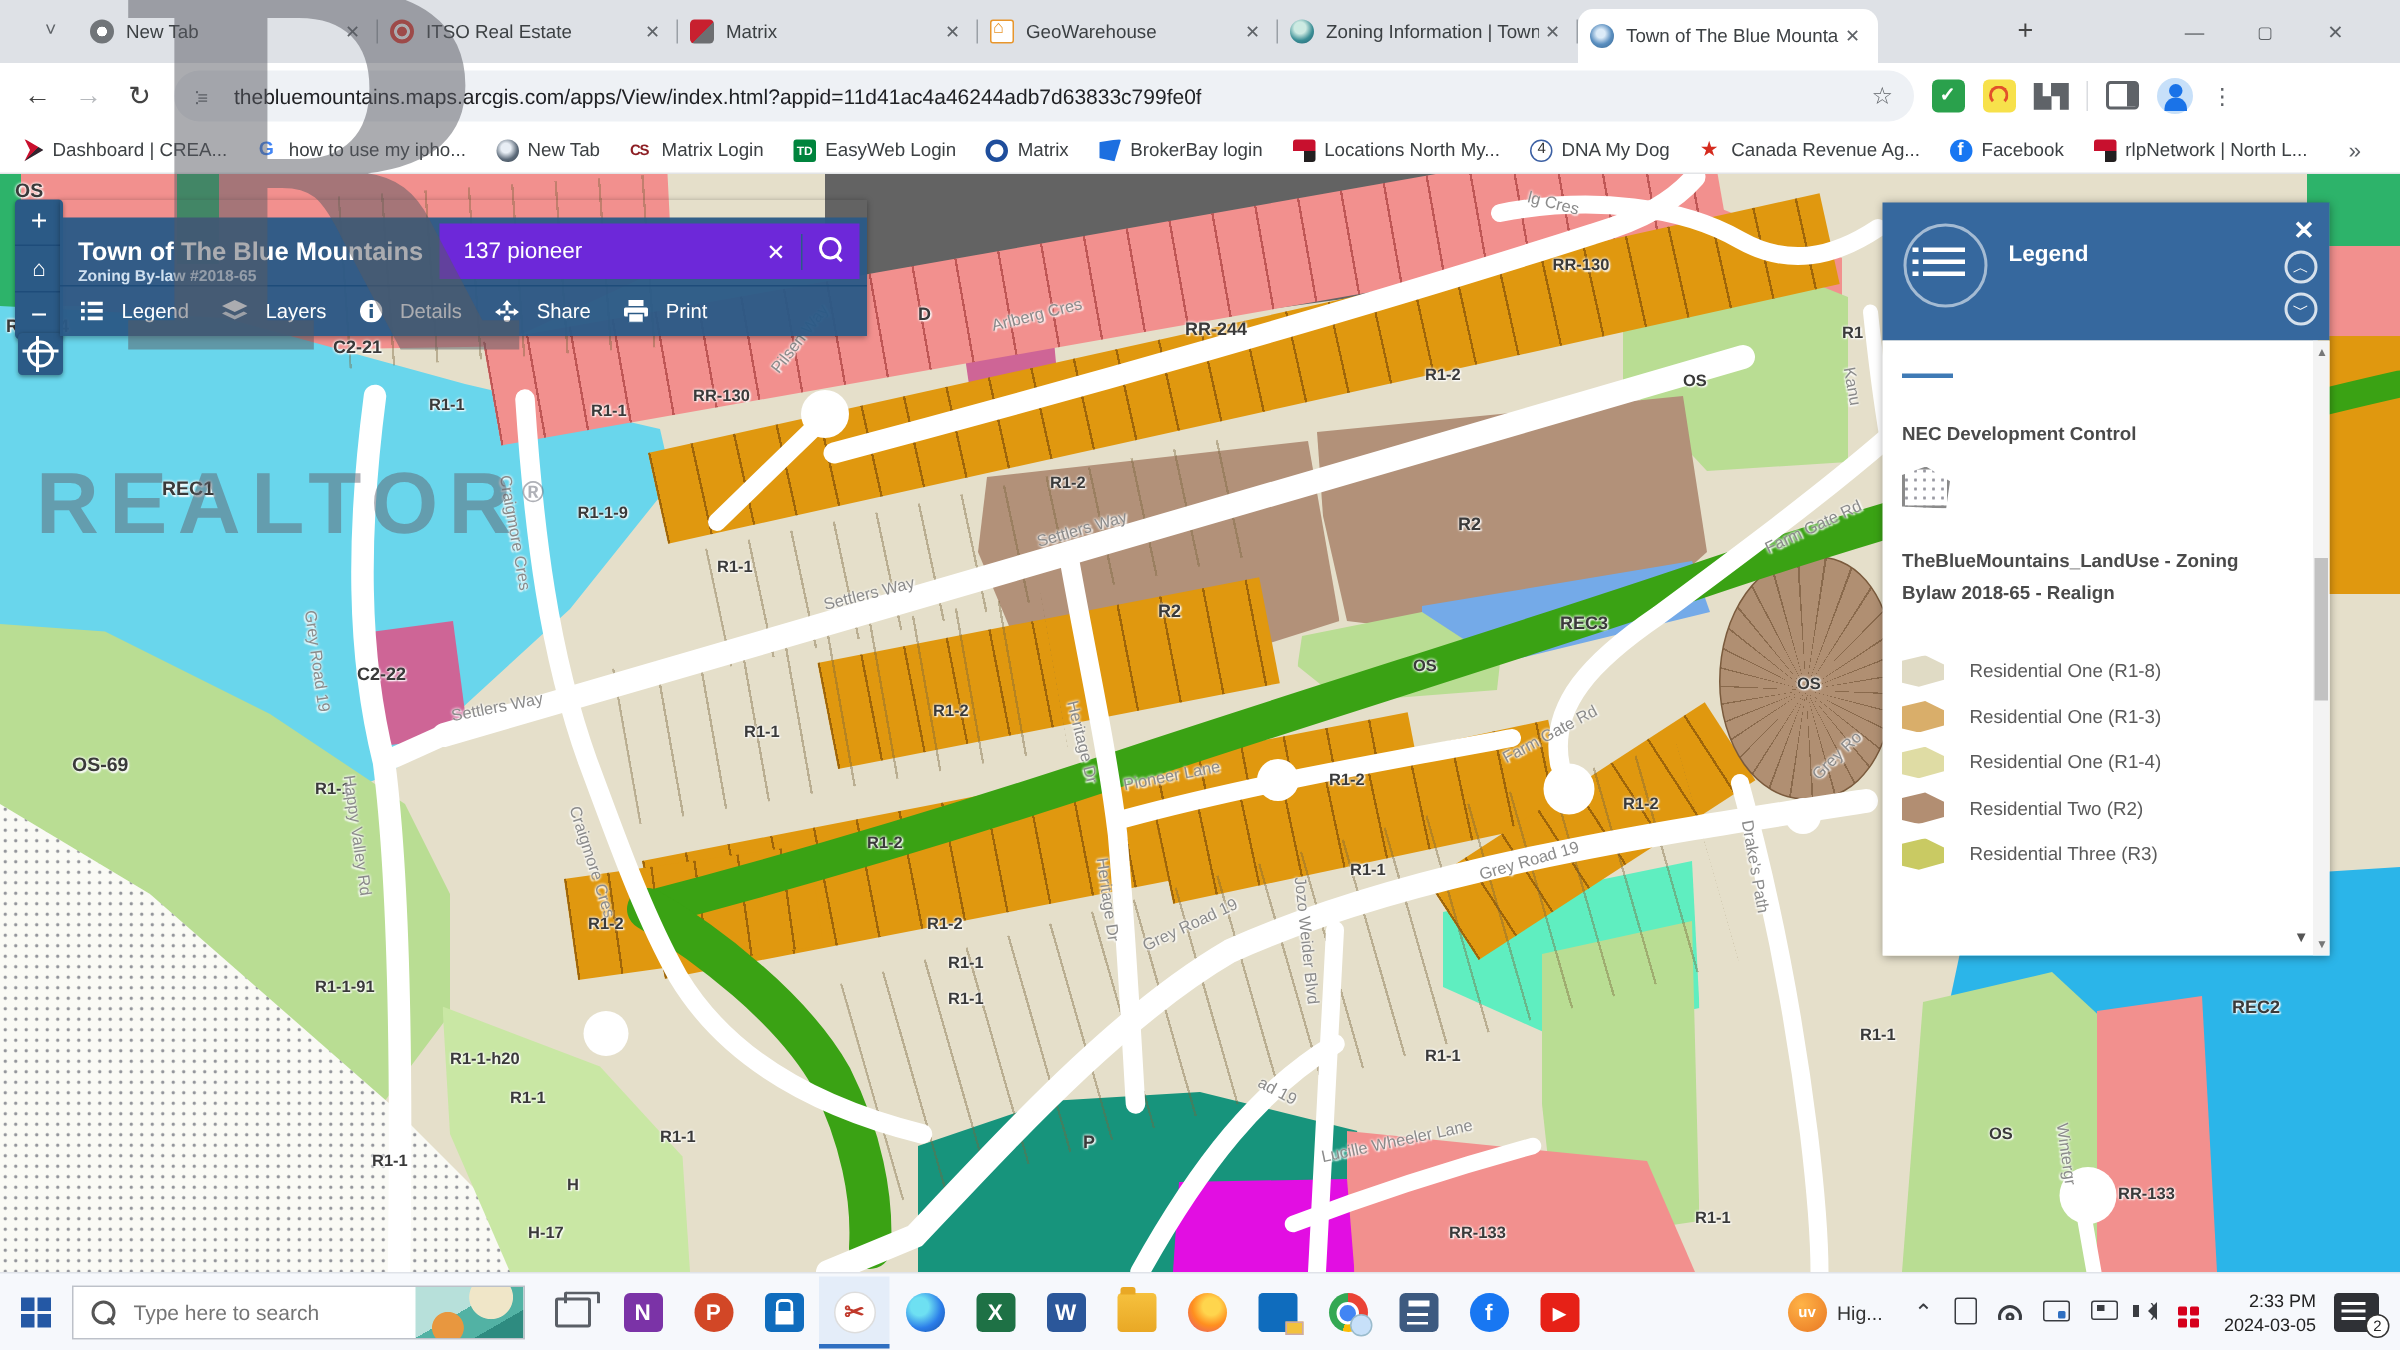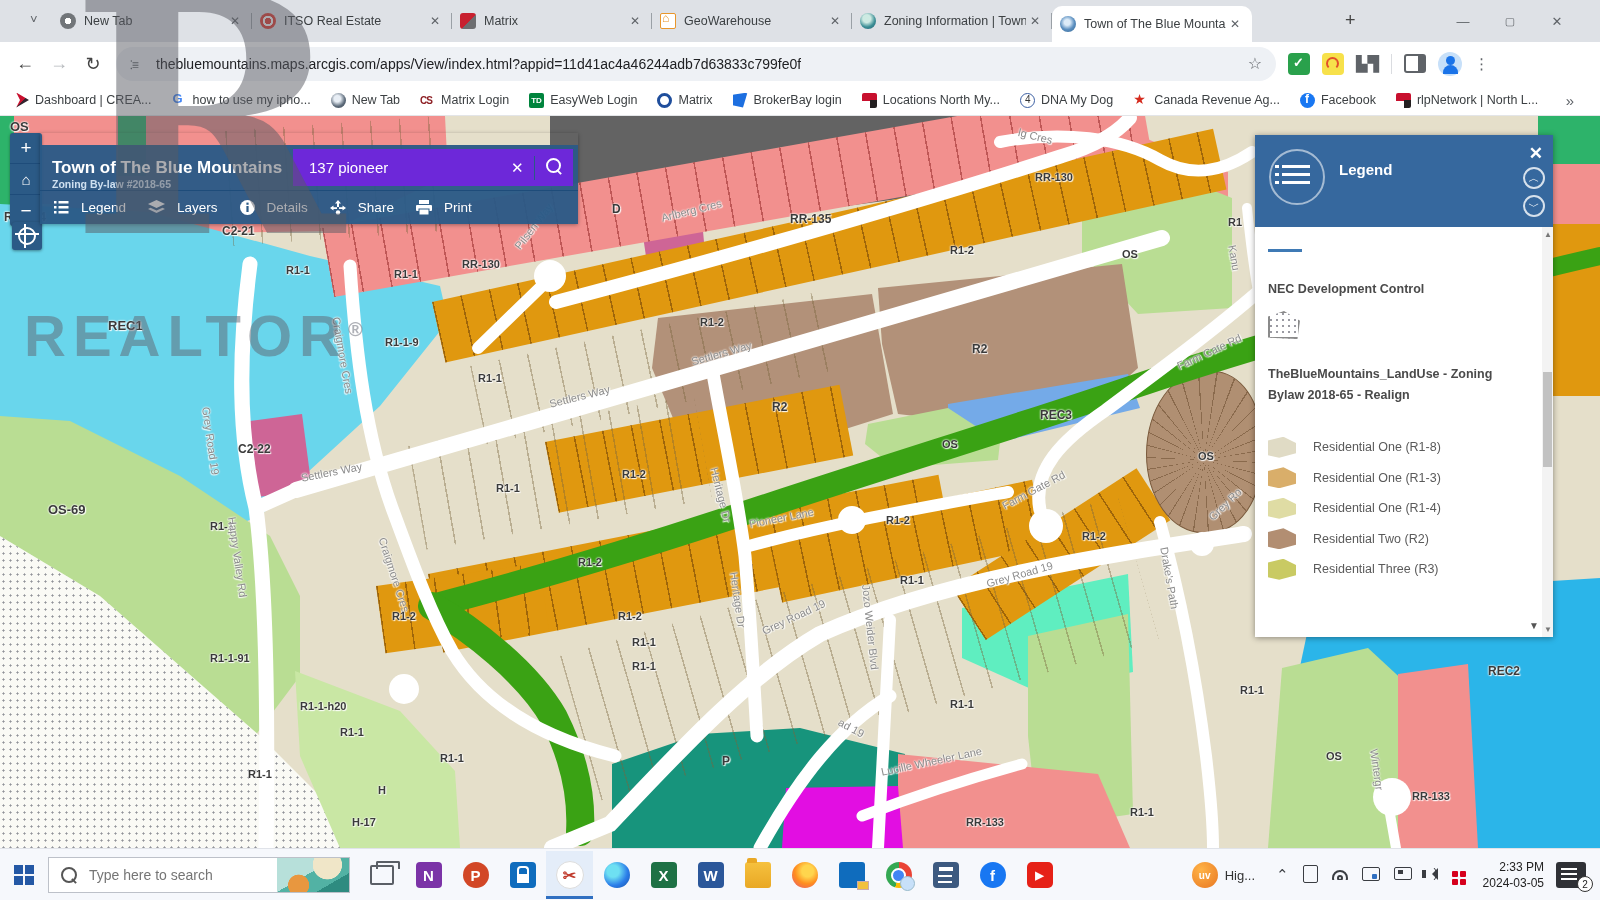--- a/index.html
+++ b/index.html
@@ -397,21 +397,21 @@
         <span class="mlabel" style="left: 108px; top: 202px; font-size: 13px;">REC1</span>
         <span class="mlabel" style="left: 222px; top: 108px; font-size: 12px;">C2-21</span>
         <span class="mlabel" style="left: 286px; top: 148px;">R1-1</span>
         <span class="mlabel" style="left: 394px; top: 152px;">R1-1</span>
         <span class="mlabel" style="left: 462px; top: 142px;">RR-130</span>
         <span class="mlabel" style="left: 385px; top: 220px;">R1-1-9</span>
         <span class="mlabel" style="left: 478px; top: 256px;">R1-1</span>
         <span class="mlabel road" style="left: 512px; top: 128px; transform: rotate(-52deg);">Pilsen Way</span>
         <span class="mlabel" style="left: 612px; top: 86px; font-size: 12px;">D</span>
         <span class="mlabel road" style="left: 660px; top: 96px; transform: rotate(-14deg);">Arlberg Cres</span>
-        <span class="mlabel" style="left: 790px; top: 96px; font-size: 12px;">RR-135</span>
+        <span class="mlabel" style="left: 790px; top: 96px; font-size: 12px;">RR-244</span>
         <span class="mlabel road" style="left: 1020px; top: 10px; transform: rotate(14deg);">lg Cres</span>
         <span class="mlabel" style="left: 1035px; top: 55px;">RR-130</span>
         <span class="mlabel" style="left: 950px; top: 128px;">R1-2</span>
         <span class="mlabel" style="left: 1122px; top: 132px;">OS</span>
         <span class="mlabel" style="left: 700px; top: 200px;">R1-2</span>
         <span class="mlabel road" style="left: 690px; top: 240px; transform: rotate(-16deg);">Settlers Way</span>
         <span class="mlabel road" style="left: 548px; top: 282px; transform: rotate(-14deg);">Settlers Way</span>
         <span class="mlabel" style="left: 772px; top: 284px; font-size: 12px;">R2</span>
         <span class="mlabel" style="left: 972px; top: 226px; font-size: 12px;">R2</span>
         <span class="mlabel" style="left: 1040px; top: 292px; font-size: 12px;">REC3</span>

